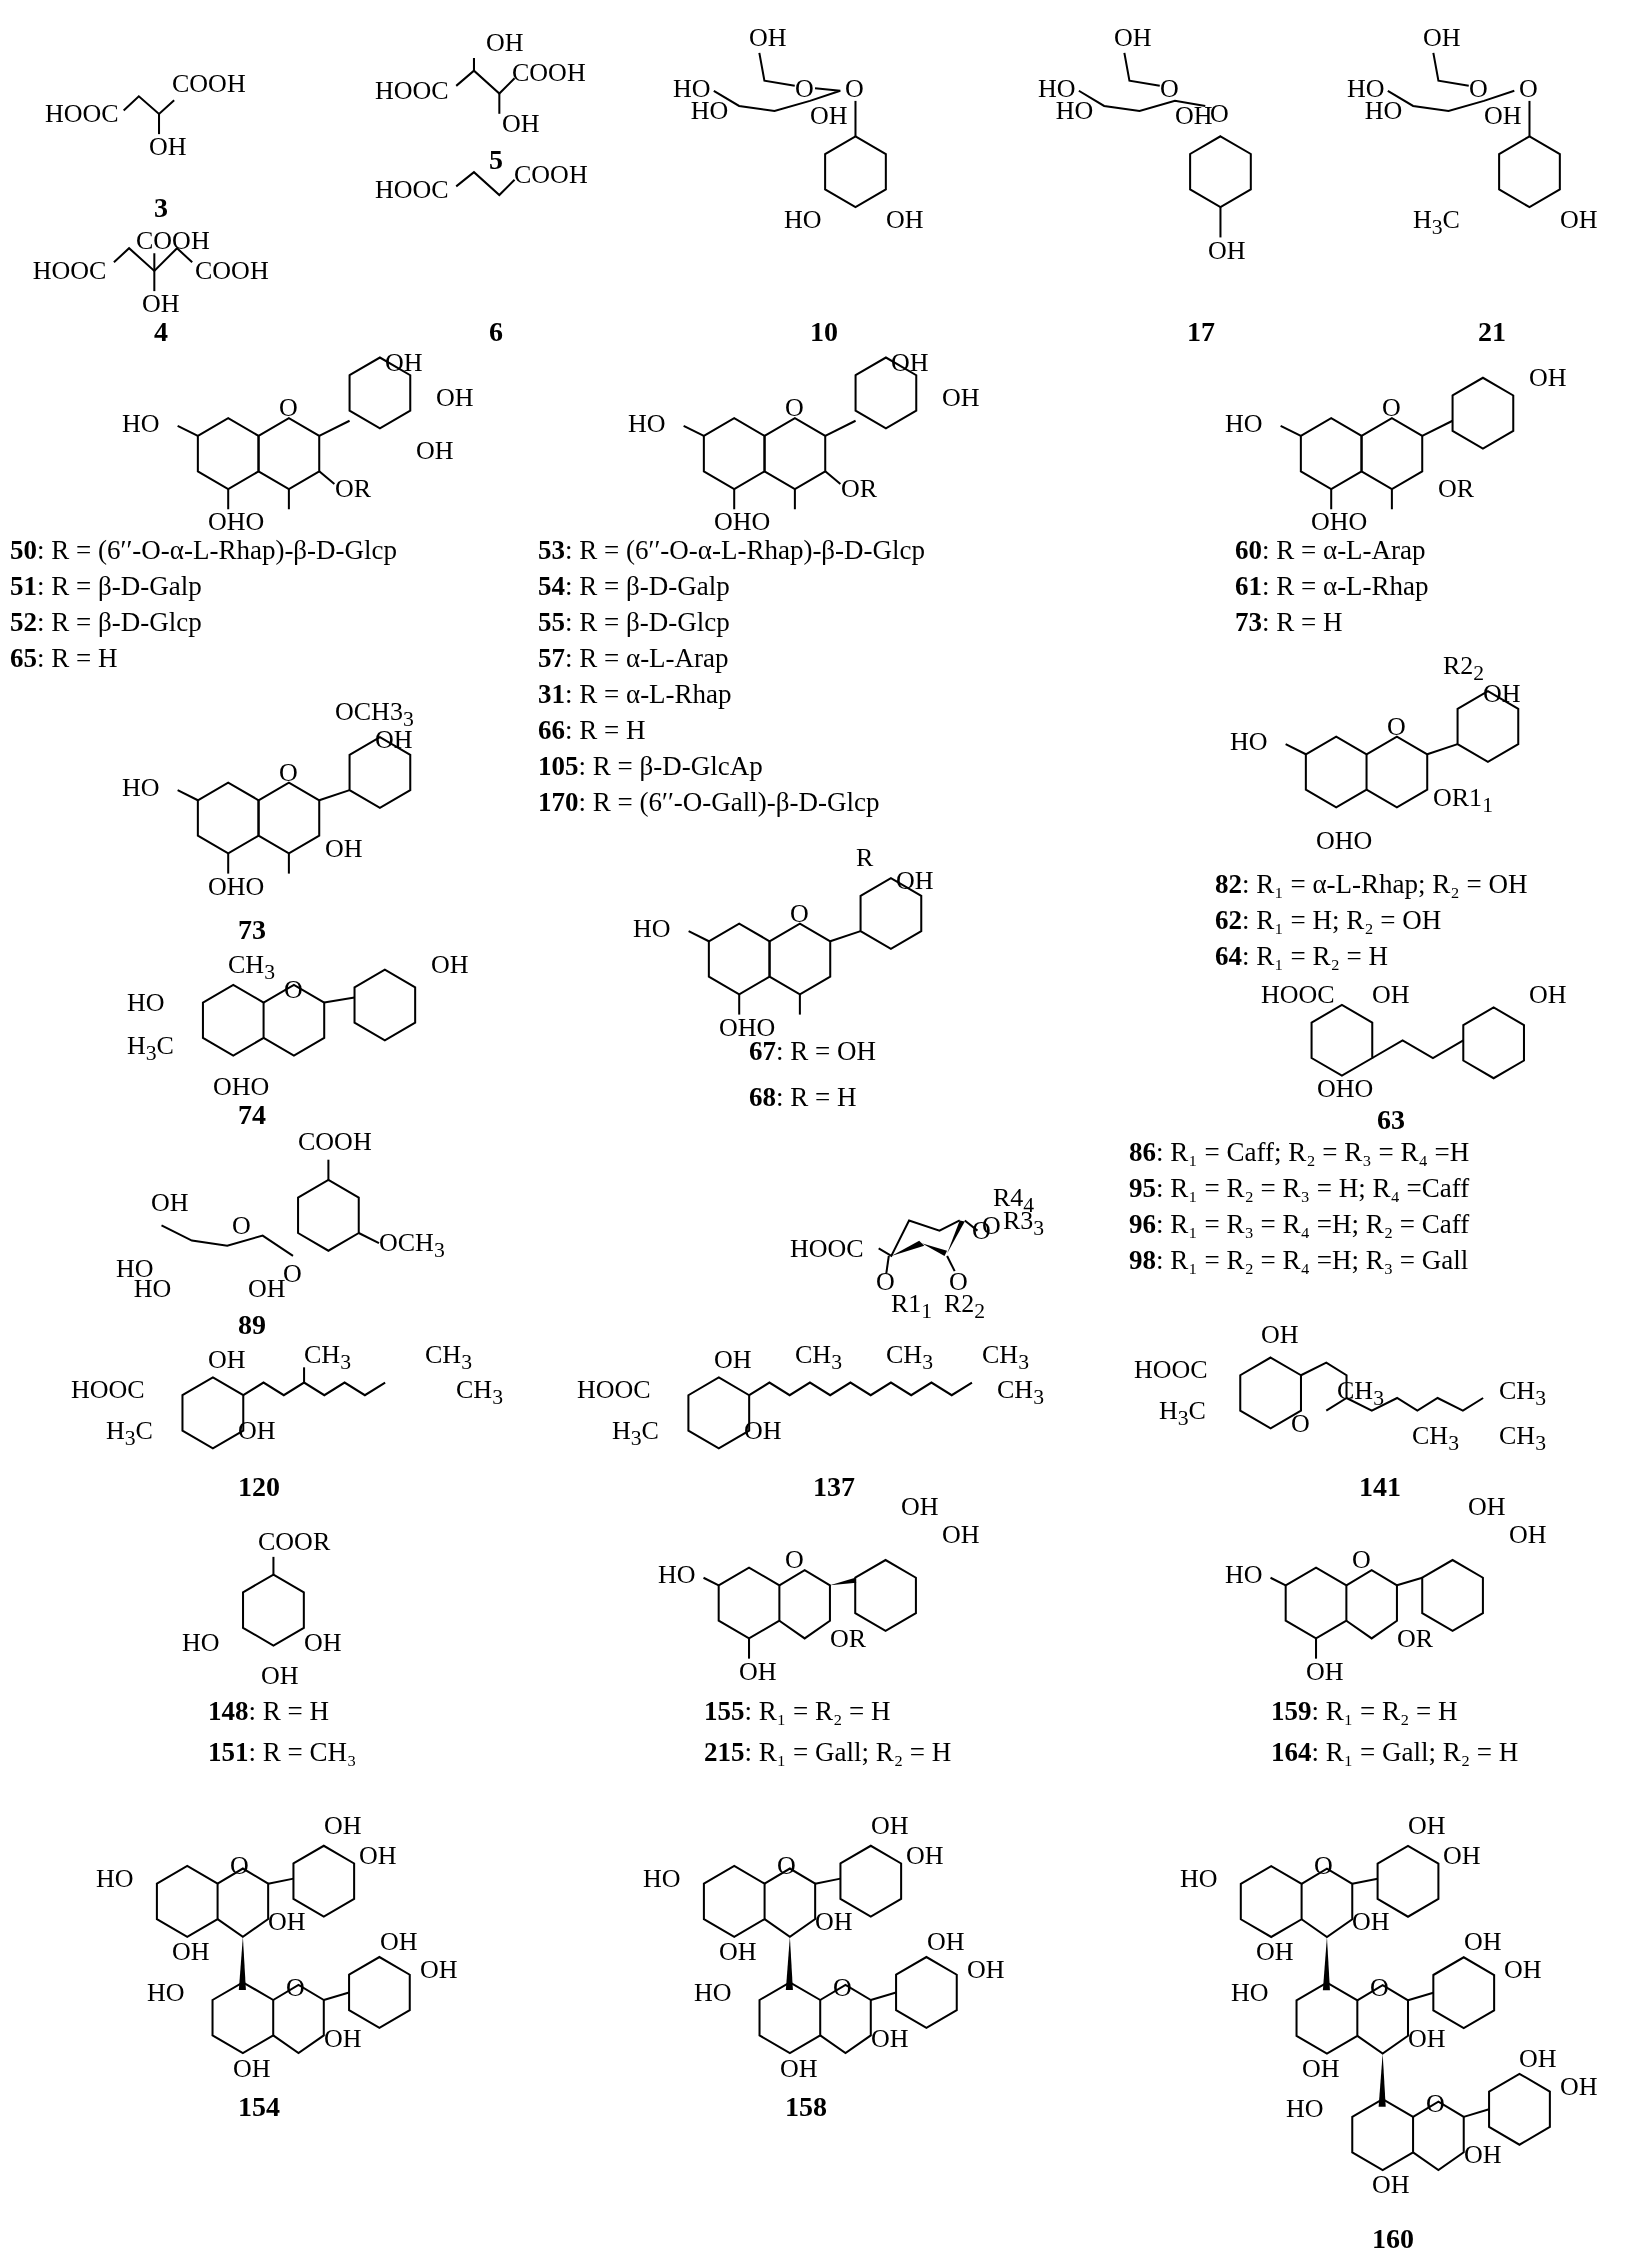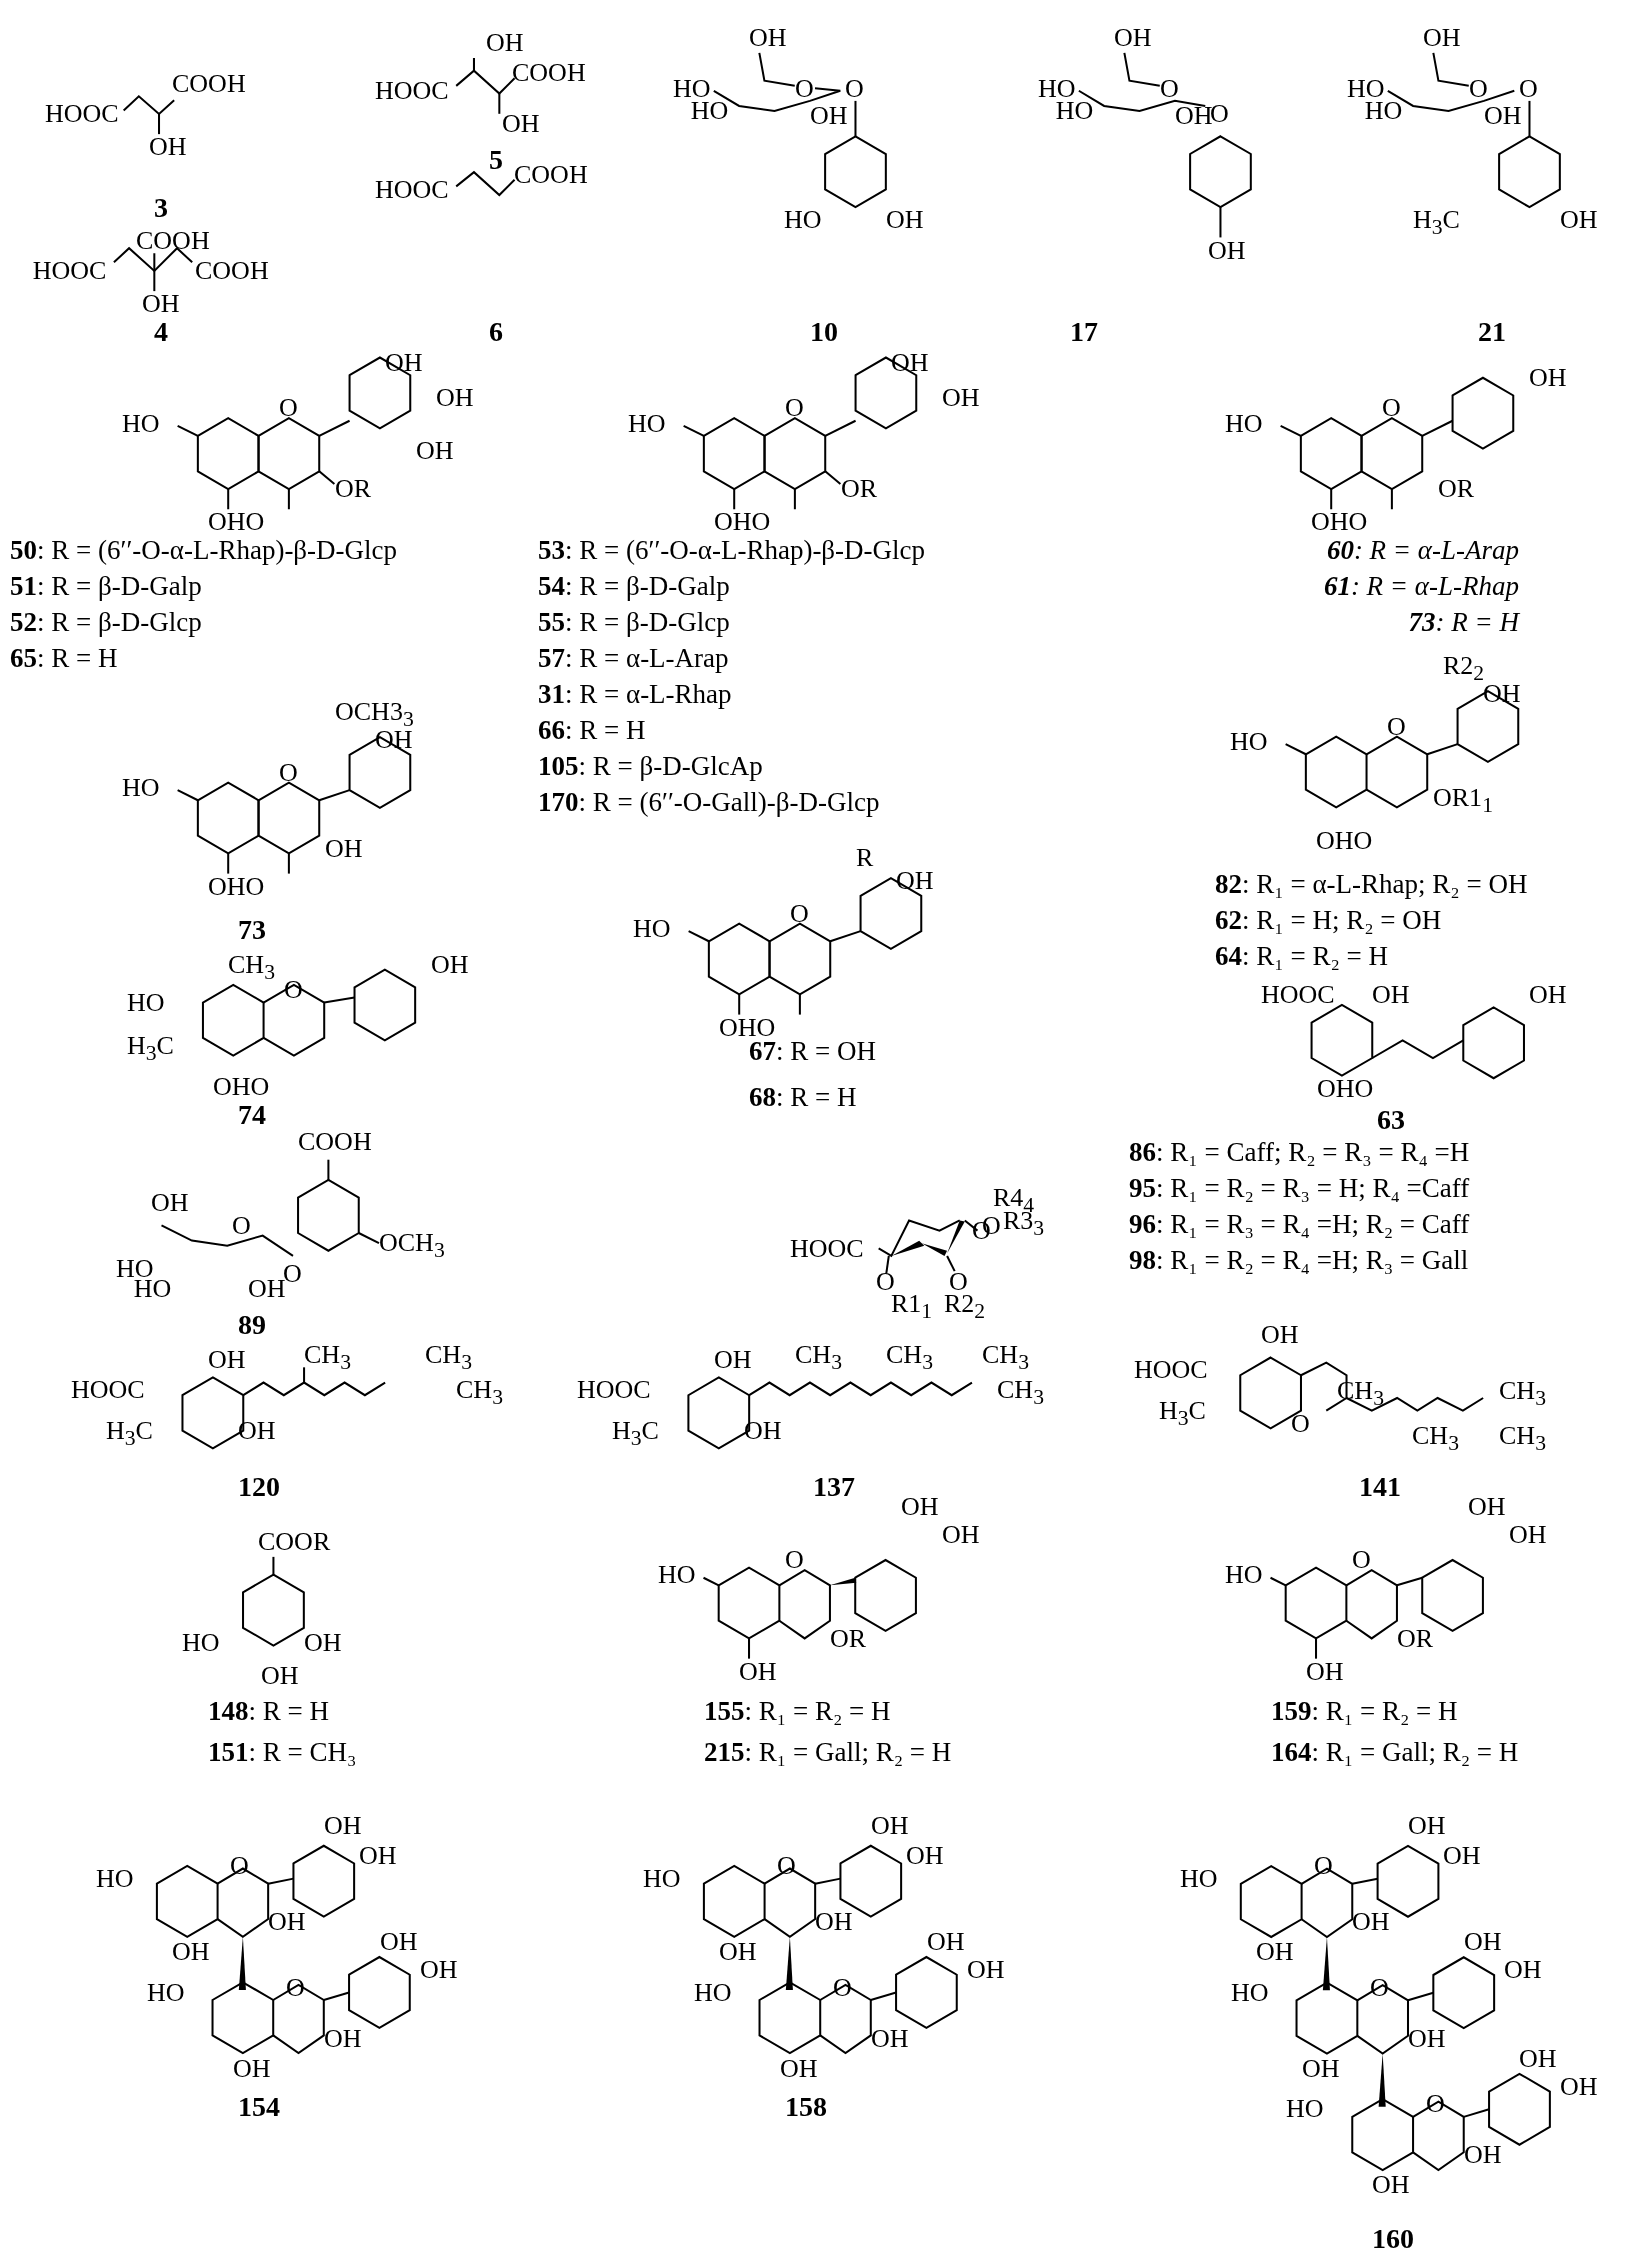--- a/index.html
+++ b/index.html
@@ -3,21 +3,21 @@
 <meta charset="utf-8">
 <style>
   html,body{margin:0;padding:0;background:#ffffff;}
   body{width:1640px;height:2261px;position:relative;overflow:hidden;
        font-family:"Liberation Serif","DejaVu Serif",serif;color:#000;}
   .cpd{position:absolute;}
   .num{position:absolute;font-weight:bold;font-size:28px;white-space:nowrap;}
   .lbl{position:absolute;font-size:26px;white-space:nowrap;line-height:1;}
   .sub-lines{position:absolute;font-size:27px;line-height:36px;white-space:nowrap;}
   .sub-lines div b{font-weight:bold;}
-  .sub-lines.center{text-align:right;font-style:italic;}
+  .sub-lines.center{text-align:left;}
   svg{position:absolute;overflow:visible;}
   svg line, svg polyline, svg polygon.r{stroke:#000;stroke-width:4;fill:none;}
   svg polygon.wedge{fill:#000;stroke:none;}
 </style>
 </head>
 <body>
 
 <div class="cpd" style="left:30px;top:71px;">
   <span class="lbl" style="left:15px;top:30px">HOOC</span>
   <svg width="152" height="101" style="left:0;top:0" viewBox="0 0 300 200">
@@ -89,21 +89,21 @@
   <span class="lbl" style="left:137px;top:78px">OH</span>
   <span class="lbl" style="left:172px;top:76px">O</span>
   <svg width="284" height="263" style="left:0;top:0" viewBox="0 0 560 520">
     <polyline points="170,55 180,110 240,120"></polyline>
     <polyline points="80,130 130,160 200,170 270,150 330,160"></polyline>
     <polygon class="r" points="360,220 420,255 420,325 360,360 300,325 300,255"></polygon>
     <line x1="360" y1="360" x2="360" y2="420"></line>
   </svg>
   <span class="lbl" style="left:170px;top:213px">OH</span>
 </div>
-<div class="num" style="left:1070px;top:316px">17</div>
+<div class="num" style="left:1187px;top:316px">17</div>
 
 <div class="cpd" style="left:1347px;top:25px;">
   <span class="lbl" style="left:76px;top:0">OH</span>
   <span class="lbl" style="left:0;top:51px">HO</span>
   <span class="lbl" style="left:17.7px;top:73px">HO</span>
   <span class="lbl" style="left:122px;top:51px">O</span>
   <span class="lbl" style="left:137px;top:78px">OH</span>
   <span class="lbl" style="left:172px;top:51px">O</span>
   <svg width="284" height="253" style="left:0;top:0" viewBox="0 0 560 500">
     <polyline points="170,55 180,110 240,120"></polyline>

